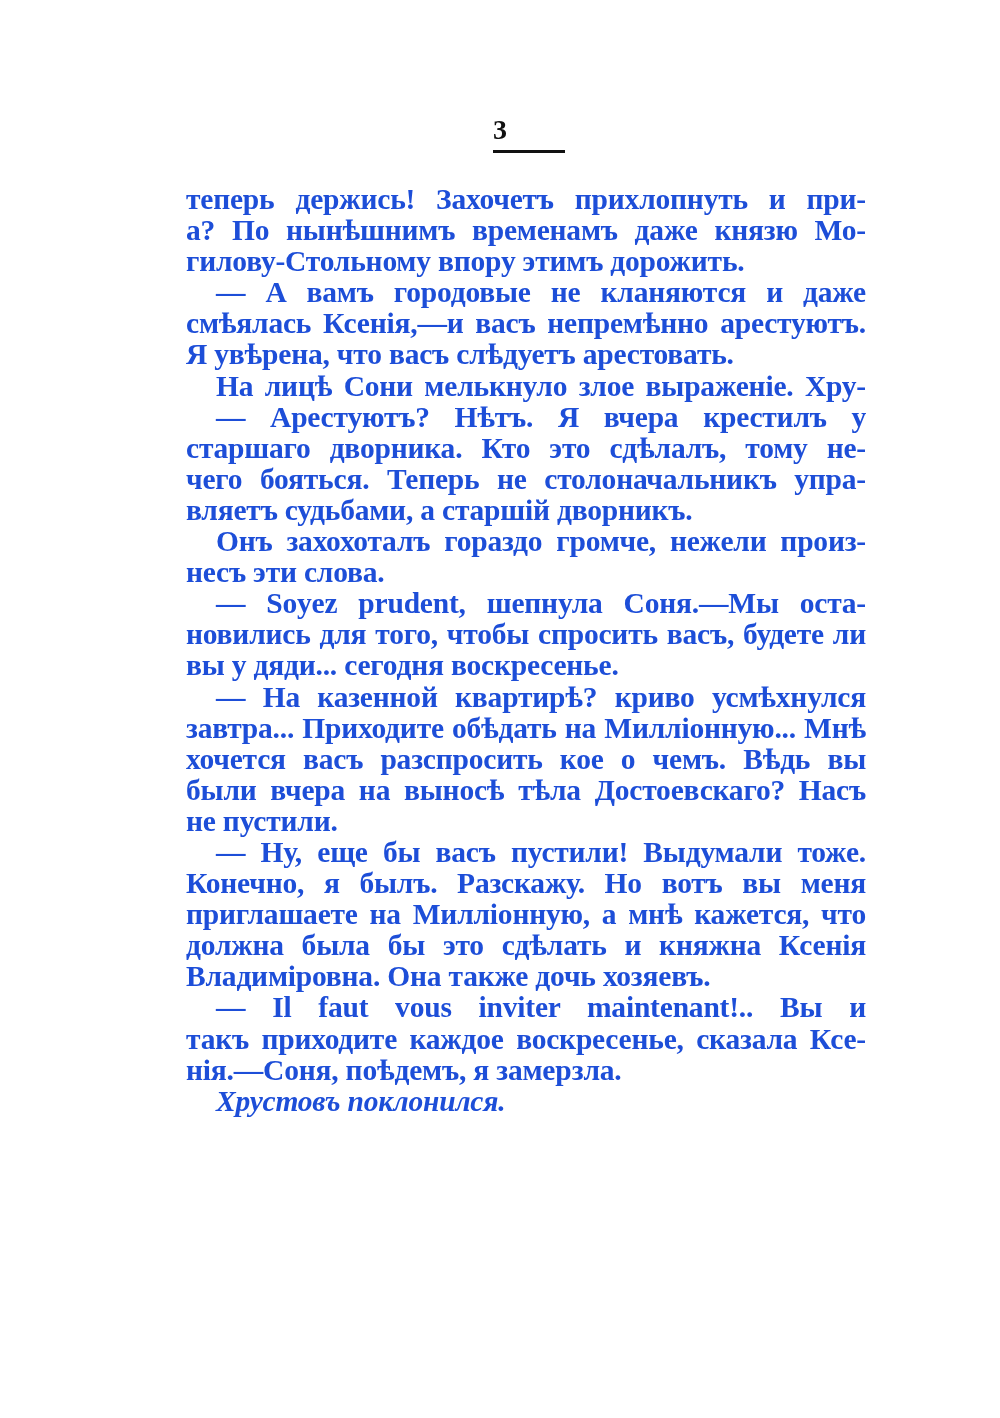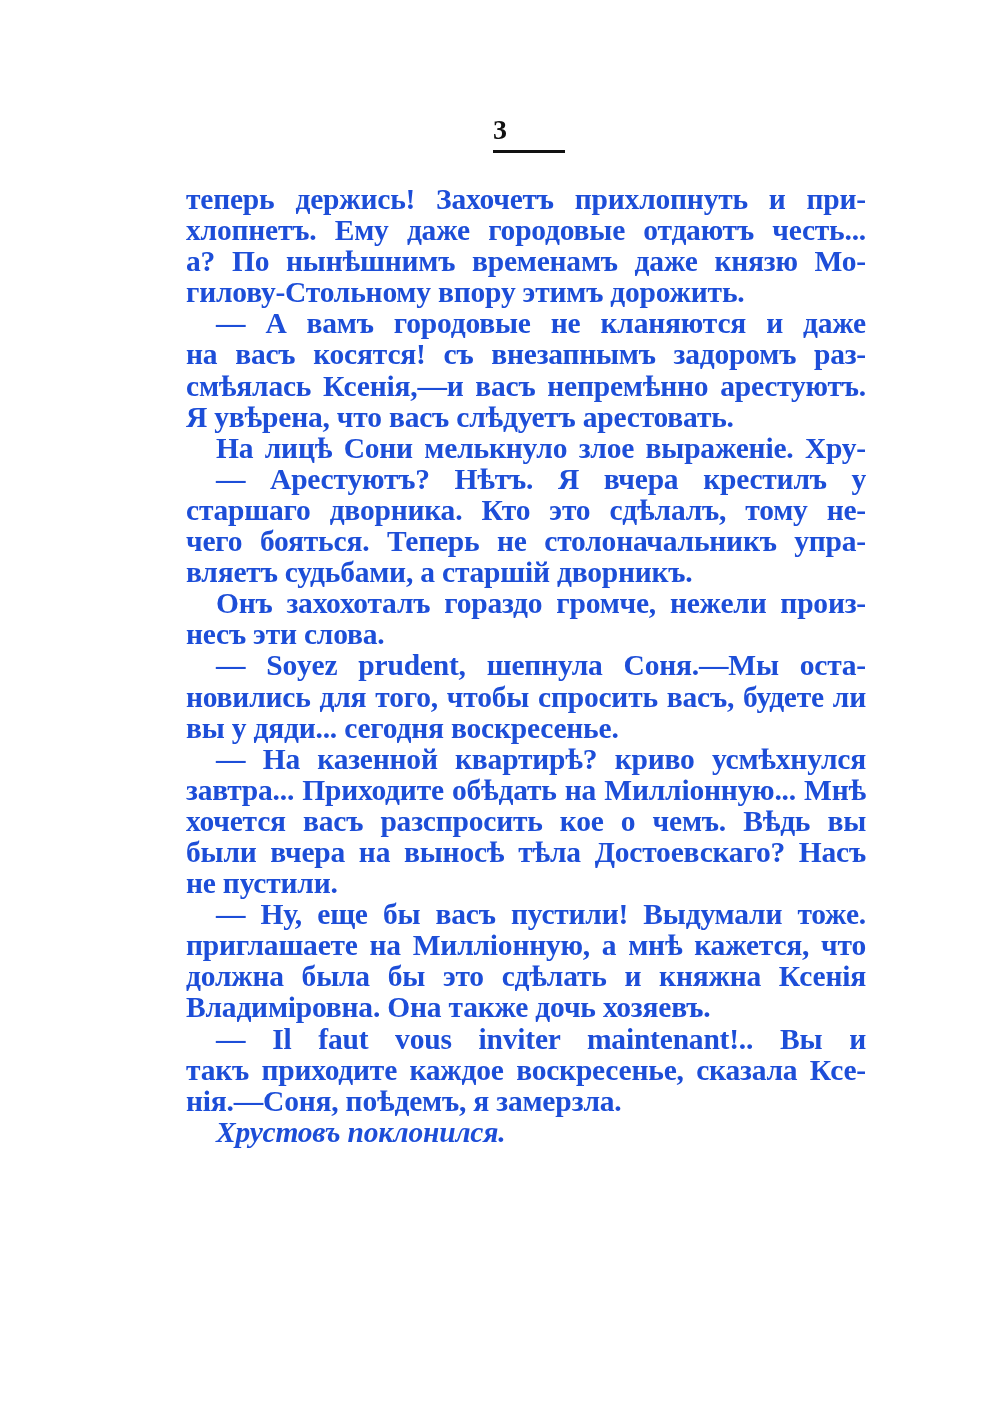--- a/index.html
+++ b/index.html
@@ -27,43 +27,42 @@
   .line.italic { font-style: italic; }
 </style>
 </head>
 <body>
 
 <div class="page">
   <div class="page-number">3</div>
   <div class="page-rule"></div>
   <div class="text-block" id="text-block">
       <span class="line">теперь держись! Захочетъ прихлопнуть и при-</span>
-      <span class="line">хлопнетъ. Ему даже городовые отдаютъ честь...</span>
       <span class="line">а? По нынѣшнимъ временамъ даже князю Мо-</span>
       <span class="line last">гилову-Стольному впору этимъ дорожить.</span>
       <span class="line indent">— А вамъ городовые не кланяются и даже</span>
-      <span class="line">на васъ косятся! съ внезапнымъ задоромъ раз-</span>
       <span class="line">смѣялась Ксенія,—и васъ непремѣнно арестуютъ.</span>
       <span class="line last">Я увѣрена, что васъ слѣдуетъ арестовать.</span>
       <span class="line indent">На лицѣ Сони мелькнуло злое выраженіе. Хру-</span>
       <span class="line indent">— Арестуютъ? Нѣтъ. Я вчера крестилъ у</span>
       <span class="line">старшаго дворника. Кто это сдѣлалъ, тому не-</span>
       <span class="line">чего бояться. Теперь не столоначальникъ упра-</span>
       <span class="line last">вляетъ судьбами, а старшій дворникъ.</span>
       <span class="line indent">Онъ захохоталъ гораздо громче, нежели произ-</span>
       <span class="line last">несъ эти слова.</span>
       <span class="line indent">— Soyez prudent, шепнула Соня.—Мы оста-</span>
       <span class="line">новились для того, чтобы спросить васъ, будете ли</span>
       <span class="line last">вы у дяди... сегодня воскресенье.</span>
       <span class="line indent">— На казенной квартирѣ? криво усмѣхнулся</span>
       <span class="line">завтра... Приходите обѣдать на Милліонную... Мнѣ</span>
       <span class="line">хочется васъ разспросить кое о чемъ. Вѣдь вы</span>
       <span class="line">были вчера на выносѣ тѣла Достоевскаго? Насъ</span>
       <span class="line last">не пустили.</span>
       <span class="line indent">— Ну, еще бы васъ пустили! Выдумали тоже.</span>
+      <span class="line">Конечно, я былъ. Разскажу. Но вотъ вы меня</span>
       <span class="line">приглашаете на Милліонную, а мнѣ кажется, что</span>
       <span class="line">должна была бы это сдѣлать и княжна Ксенія</span>
       <span class="line last">Владиміровна. Она также дочь хозяевъ.</span>
       <span class="line indent">— Il faut vous inviter maintenant!.. Вы и</span>
       <span class="line">такъ приходите каждое воскресенье, сказала Ксе-</span>
       <span class="line last">нія.—Соня, поѣдемъ, я замерзла.</span>
       <span class="line indent last italic">Хрустовъ поклонился.</span>
     </div>
 </div>
 

